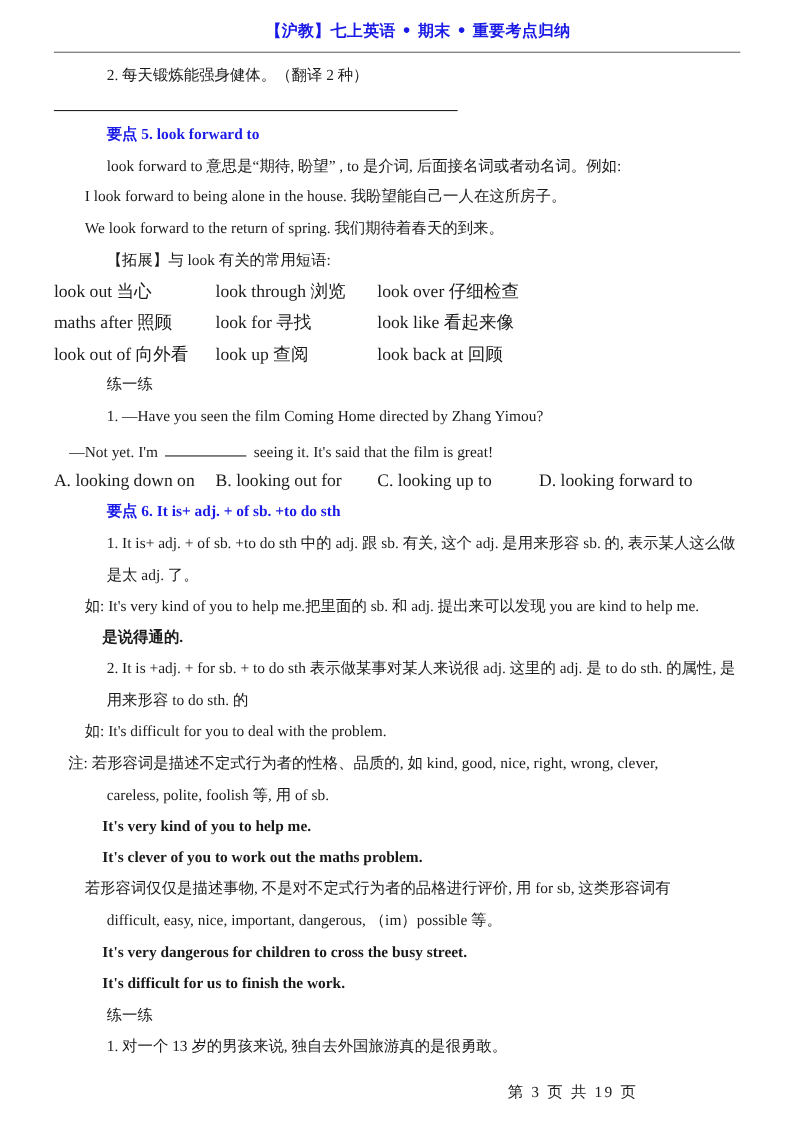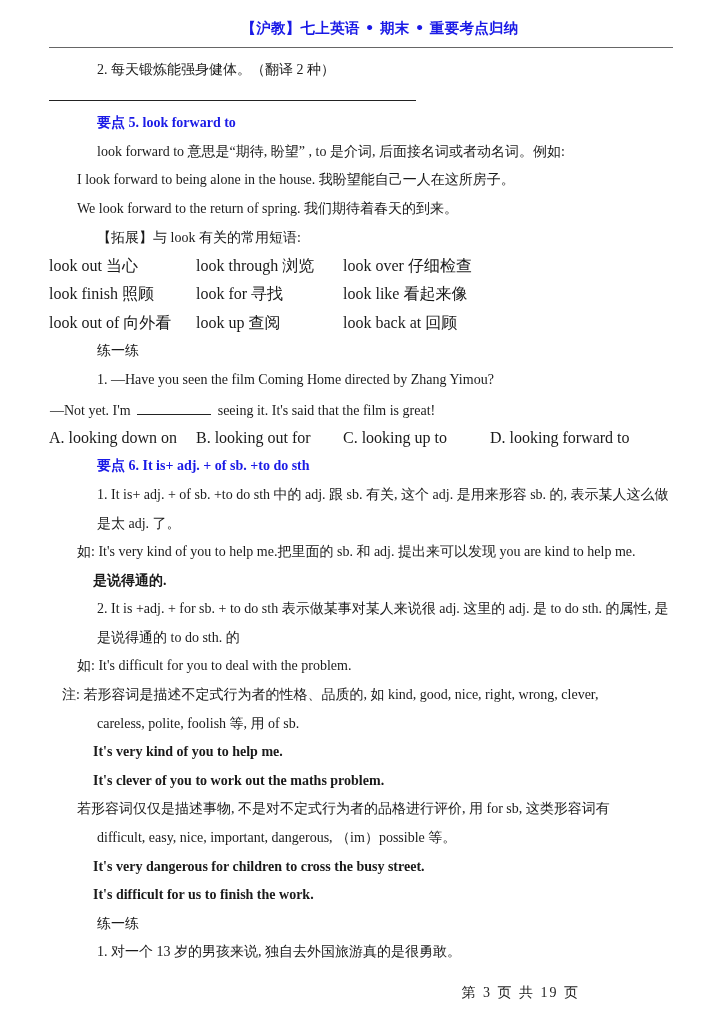--- a/index.html
+++ b/index.html
@@ -52,47 +52,47 @@
 <div class="line left heading" style="top:114px">要点 5. look forward to</div>
 <div class="line left" style="top:143px">look forward to  意思是“期待, 盼望” , to 是介词, 后面接名词或者动名词。例如:</div>
 <div class="line indent1" style="top:171px">I look forward to being alone in the house.  我盼望能自己一人在这所房子。</div>
 <div class="line indent1" style="top:200px">We look forward to the return of spring.  我们期待着春天的到来。</div>
 <div class="line left" style="top:229px">【拓展】与 look 有关的常用短语:</div>
 
 <div>
   <div class="cell" style="left:49px;top:257px">look out    当心</div>
   <div class="cell" style="left:196px;top:257px">look through    浏览</div>
   <div class="cell" style="left:343px;top:257px">look over    仔细检查</div>
-  <div class="cell" style="left:49px;top:285px">look finish    照顾</div>
+  <div class="cell" style="left:49px;top:285px">maths after    照顾</div>
   <div class="cell" style="left:196px;top:285px">look for    寻找</div>
   <div class="cell" style="left:343px;top:285px">look like    看起来像</div>
   <div class="cell" style="left:49px;top:314px">look out of    向外看</div>
   <div class="cell" style="left:196px;top:314px">look up    查阅</div>
   <div class="cell" style="left:343px;top:314px">look back at    回顾</div>
 </div>
 
 <div class="line left" style="top:342px">练一练</div>
 <div class="line left" style="top:371px">1.  —Have you seen the film Coming Home directed by Zhang Yimou?</div>
-<div class="line" style="left:50px;top:400px">
+<div class="line" style="left:63px;top:400px">
   <span>—Not yet. I'm </span><span class="blank"></span><span> seeing it. It's said that the film is great!</span>
 </div>
 <div>
   <div class="cell" style="left:49px;top:429px">A. looking down on</div>
   <div class="cell" style="left:196px;top:429px">B. looking out for</div>
   <div class="cell" style="left:343px;top:429px">C. looking up to</div>
   <div class="cell" style="left:490px;top:429px">D. looking forward to</div>
 </div>
 
 <div class="line left heading" style="top:457px">要点 6. It is+ adj. + of sb. +to do sth</div>
 <div class="line left" style="top:486px">1. It is+ adj. + of sb. +to do sth 中的 adj.  跟 sb.  有关,  这个 adj.  是用来形容 sb.  的,  表示某人这么做</div>
 <div class="line left" style="top:515px">是太 adj.  了。</div>
 <div class="line indent1" style="top:543px">如: It's very kind of you to help me.把里面的 sb.  和 adj.  提出来可以发现 you are kind to help me.</div>
 <div class="line indent2" style="top:572px">是说得通的.</div>
 <div class="line left" style="top:600px">2. It is +adj. + for sb. + to do sth    表示做某事对某人来说很 adj.  这里的 adj.  是 to do sth.  的属性,  是</div>
-<div class="line left" style="top:629px">是说得通的 to do sth.  的</div>
+<div class="line left" style="top:629px">用来形容 to do sth.  的</div>
 <div class="line indent1" style="top:657px">如:  It's difficult for you to deal with the problem.</div>
 <div class="line" style="left:62px;top:686px">注:  若形容词是描述不定式行为者的性格、品质的,  如 kind, good, nice, right, wrong, clever,</div>
 <div class="line left" style="top:715px">careless, polite, foolish 等,  用 of sb.</div>
 <div class="line indent2" style="top:743px">It's very kind of you to help me.</div>
 <div class="line indent2" style="top:772px">It's clever of you to work out the maths problem.</div>
 <div class="line indent1" style="top:800px">若形容词仅仅是描述事物,  不是对不定式行为者的品格进行评价,  用 for sb,  这类形容词有</div>
 <div class="line left" style="top:829px">difficult, easy, nice, important, dangerous,  （im）possible 等。</div>
 <div class="line indent2" style="top:858px">It's very dangerous for children to cross the busy street.</div>
 <div class="line indent2" style="top:886px">It's difficult for us to finish the work.</div>
 <div class="line left" style="top:915px">练一练</div>

